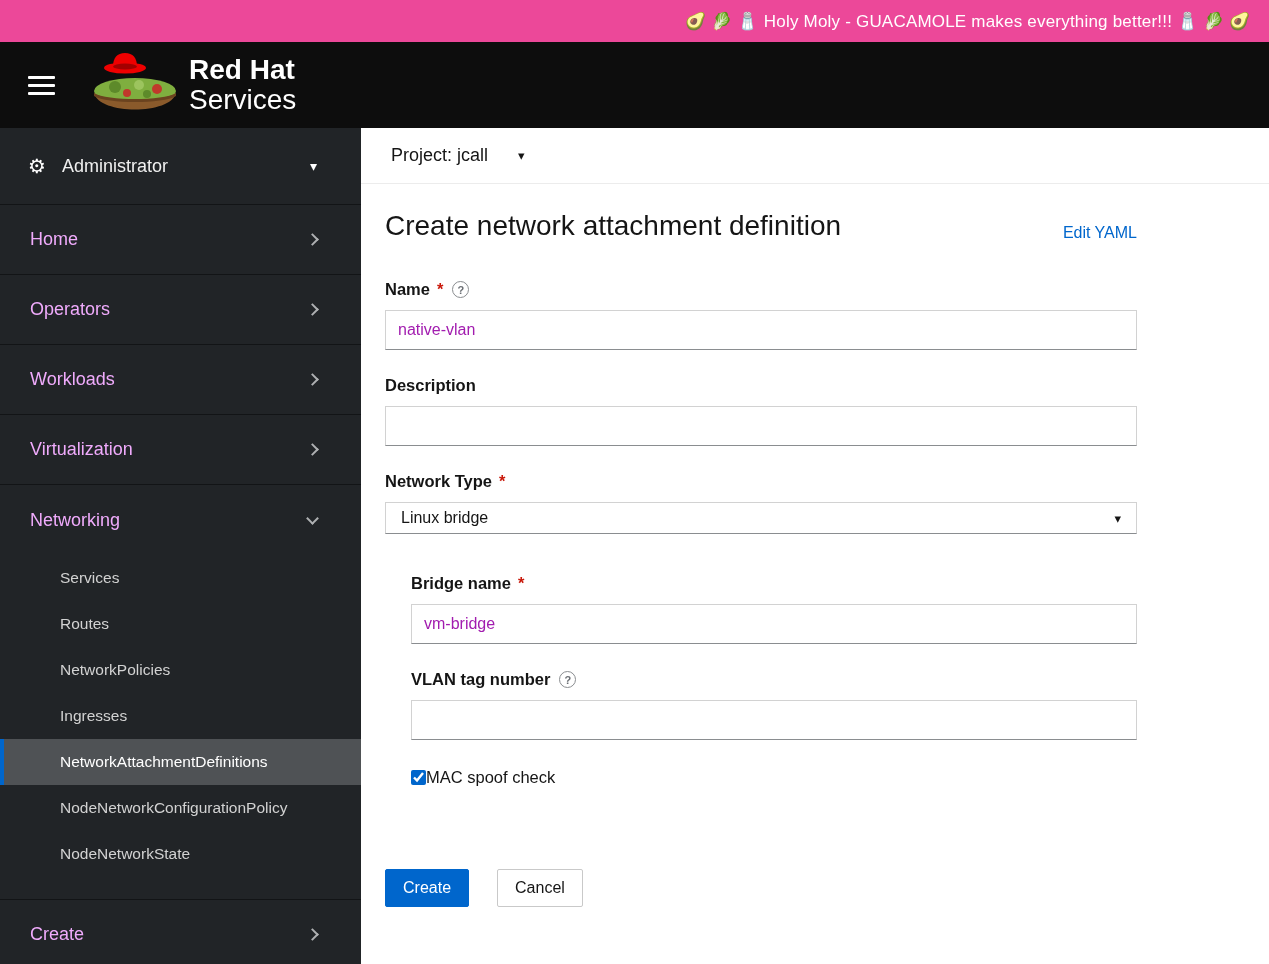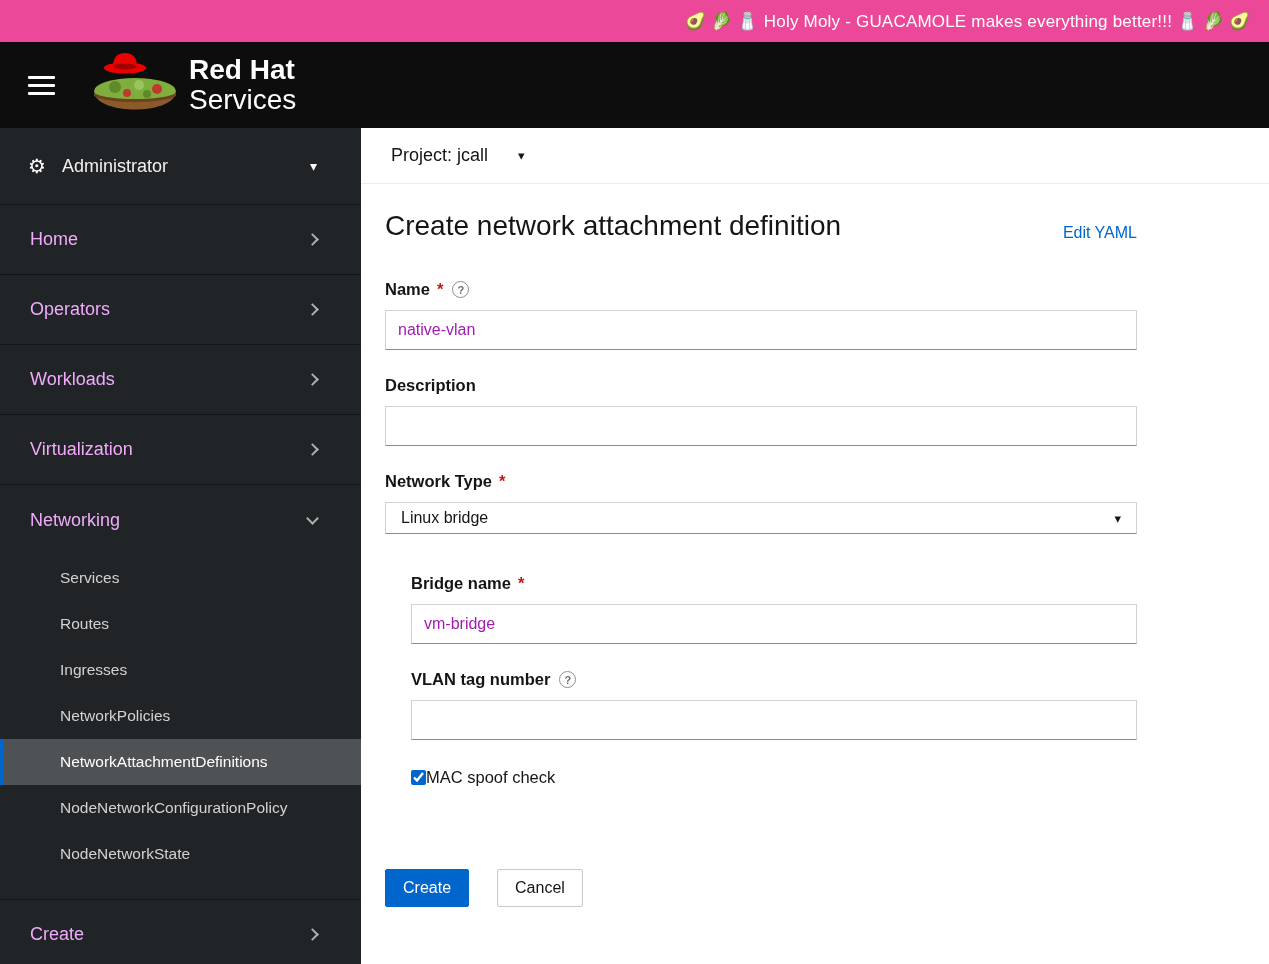--- a/index.html
+++ b/index.html
@@ -182,24 +182,24 @@
     </div>
 
     <div class="subnav">
       <div class="subnav-item">
         <span>Services</span>
       </div>
       <div class="subnav-item">
         <span>Routes</span>
       </div>
       <div class="subnav-item">
+        <span>NetworkPolicies</span>
+      </div>
+      <div class="subnav-item">
         <span>Ingresses</span>
-      </div>
-      <div class="subnav-item">
-        <span>NetworkPolicies</span>
       </div>
       <div class="subnav-item active">
         <span>NetworkAttachmentDefinitions</span>
       </div>
       <div class="subnav-item">
         <span>NodeNetworkConfigurationPolicy</span>
       </div>
       <div class="subnav-item">
         <span>NodeNetworkState</span>
       </div>

